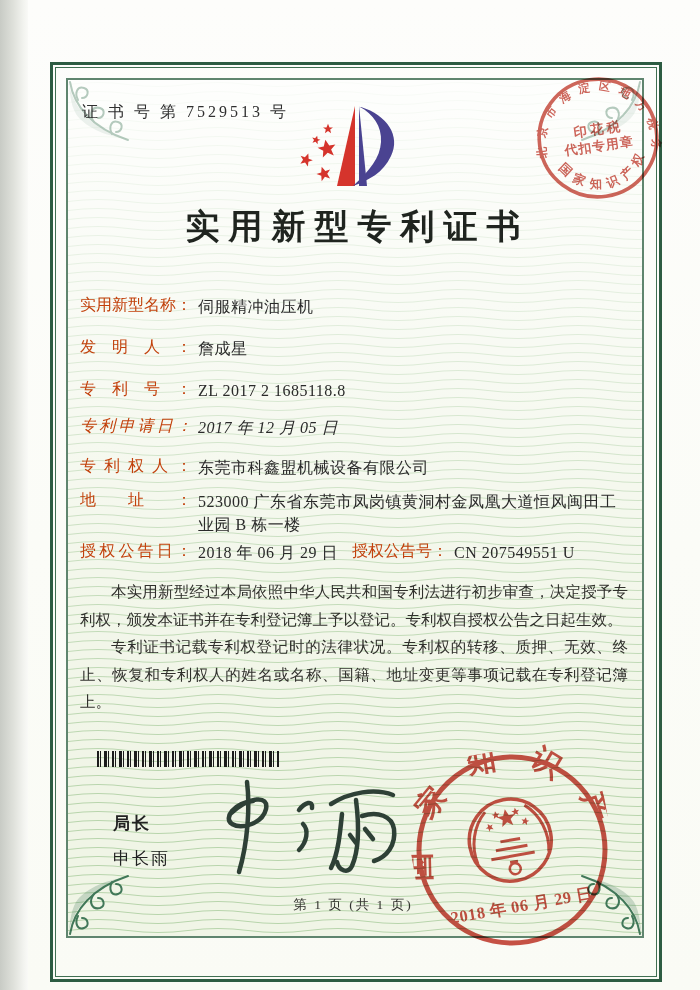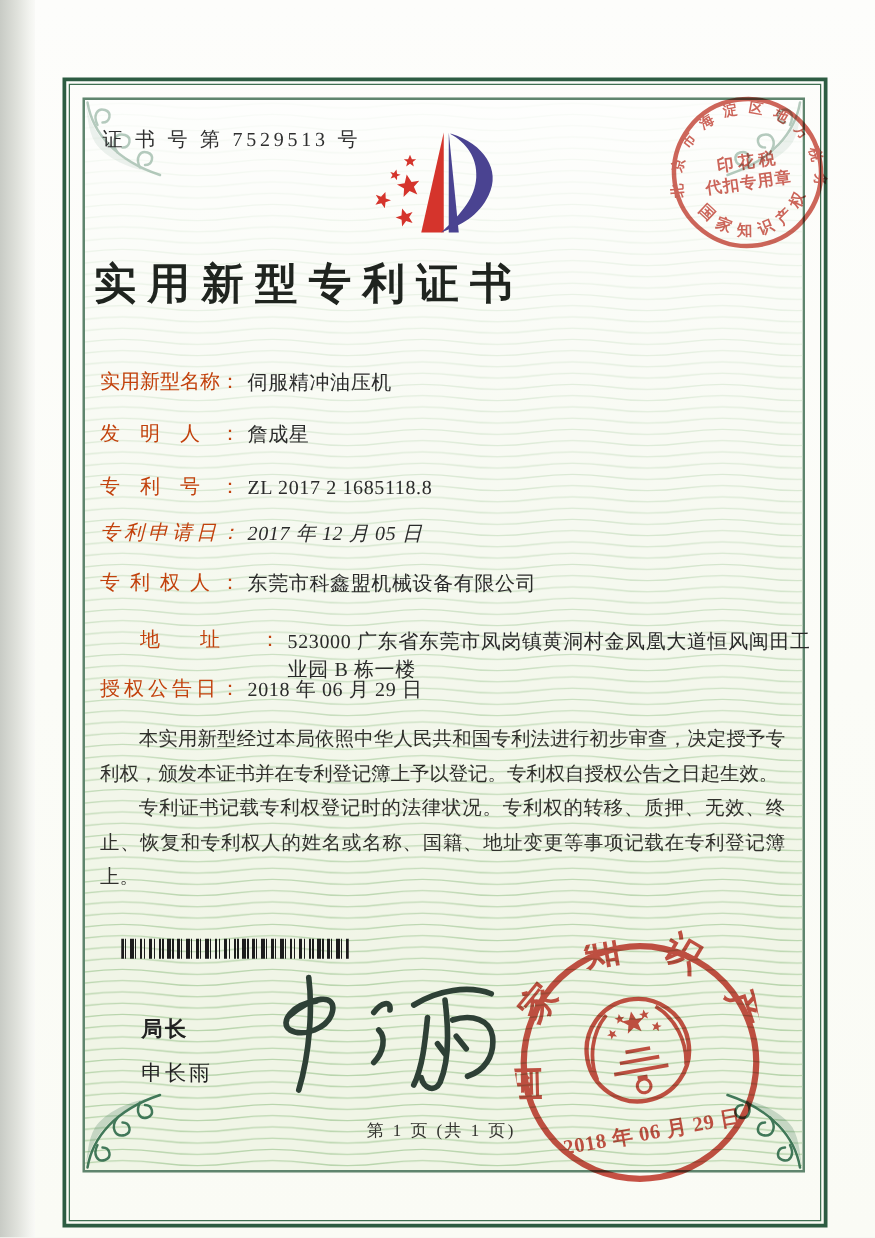--- a/index.html
+++ b/index.html
@@ -41,21 +41,21 @@
   .flourish.tl{left:-4px;top:-4px;opacity:.35;}
   .flourish.tr{right:-4px;top:-4px;transform:scaleX(-1);opacity:.35;}
   .flourish.bl{left:-4px;bottom:-4px;transform:scaleY(-1);opacity:.9;}
   .flourish.br{right:-4px;bottom:-4px;transform:scale(-1,-1);opacity:.9;}
   
   .abs{position:absolute;}
   .cert-number{
     left:82px;top:102px;font-size:16px;color:#2f2f2f;letter-spacing:3px;
   }
   .title{
-    left:66px;top:204px;width:574px;text-align:left;
+    left:66px;top:204px;width:574px;text-align:center;
     font-size:34px;font-weight:bold;color:#1f241f;
     letter-spacing:9px;text-indent:9px;
   }
   .field-row{left:80px;width:552px;font-size:16px;color:#2a2a2a;}
   .field-label{
     display:inline-block;width:112px;vertical-align:top;
     text-align:justify;text-align-last:justify;text-justify:inter-character;
     color:#c2410c;
   }
   .field-value{
@@ -172,25 +172,28 @@
 </div>
 <div class="abs field-row" style="top:379px;">
   <span class="field-label">专利号：</span><span class="field-value">ZL 2017 2 1685118.8</span>
 </div>
 <div class="abs field-row" style="top:416px;font-style:italic;">
   <span class="field-label">专利申请日：</span><span class="field-value">2017 年 12 月 05 日</span>
 </div>
 <div class="abs field-row" style="top:456px;">
   <span class="field-label">专利权人：</span><span class="field-value">东莞市科鑫盟机械设备有限公司</span>
 </div>
-<div class="abs field-row" style="top:502px;margin-left:32px;">
+<div class="abs field-row" style="top:490px;">
   <span class="field-label">地址：</span><span class="field-value" style="max-width:430px;">523000 广东省东莞市凤岗镇黄洞村金凤凰大道恒风闽田工业园 B 栋一楼</span>
 </div>
 <div class="abs field-row" style="top:541px;">
   <span class="field-label">授权公告日：</span><span class="field-value">2018 年 06 月 29 日</span>
+  <span class="grant-no">
+    <span class="field-label" style="width:96px;">授权公告号：</span><span class="field-value">CN 207549551 U</span>
+  </span>
 </div>
 
 <div class="abs body-text">
   <p>本实用新型经过本局依照中华人民共和国专利法进行初步审查，决定授予专利权，颁发本证书并在专利登记簿上予以登记。专利权自授权公告之日起生效。</p>
   <p>专利证书记载专利权登记时的法律状况。专利权的转移、质押、无效、终止、恢复和专利权人的姓名或名称、国籍、地址变更等事项记载在专利登记簿上。</p>
 </div>
 
 <div class="abs barcode"></div>
 
 <div class="abs director-title">局长</div>

